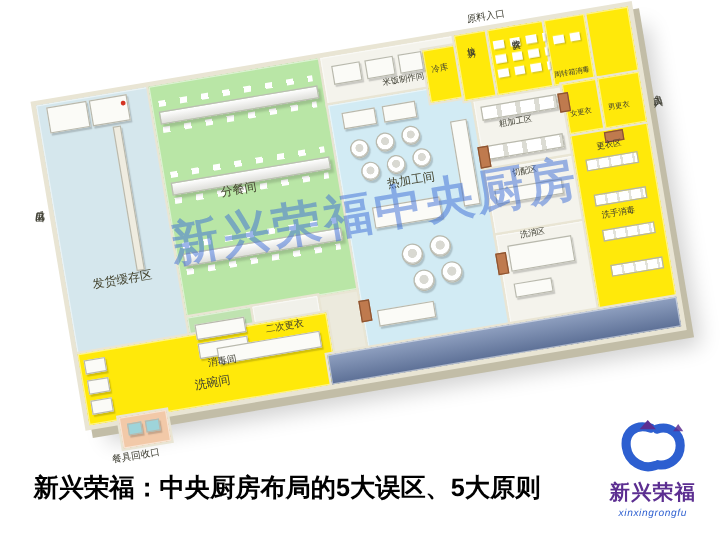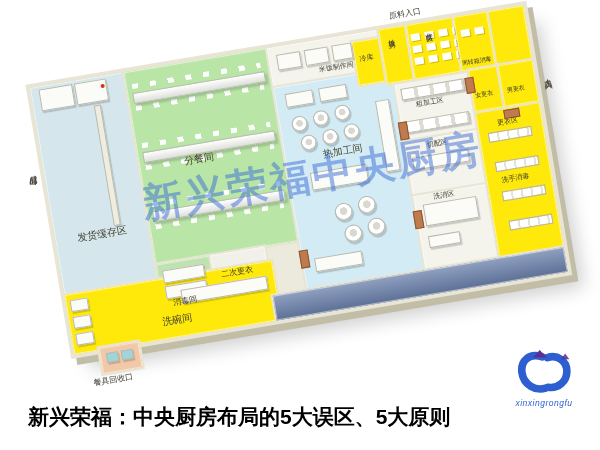--- a/index.html
+++ b/index.html
@@ -28,21 +28,21 @@
         background:repeating-linear-gradient(90deg,#ffffff 0 6px,rgba(255,255,255,0) 6px 18px);}
   .crates{position:absolute;width:44px;height:7px;z-index:10;
         background:repeating-linear-gradient(90deg,#fff 0 9px,rgba(0,0,0,0) 9px 14px);
         filter:drop-shadow(1px 1px 0 rgba(0,0,0,.2));}
   .locker{position:absolute;width:42px;height:8px;z-index:10;border:1px solid #b5b5aa;
         background:repeating-linear-gradient(90deg,#ffffff 0 8px,#e2e2da 8px 10px);}
   .door{position:absolute;background:var(--door);border:1px solid #8d5431;z-index:12;}
   .wm{position:absolute;left:92px;top:106px;font-size:40px;font-weight:bold;letter-spacing:3px;
         color:rgba(58,107,214,.5);z-index:40;white-space:nowrap;}
   .reddot{position:absolute;width:4px;height:4px;background:#d43322;border-radius:50%;z-index:11;}
-  .caption{position:absolute;left:28px;top:403px;font-size:21px;font-weight:bold;
+  .caption{position:absolute;left:28px;top:392px;font-size:21px;font-weight:bold;
         color:var(--title-color);white-space:nowrap;}
   .logo{position:absolute;left:498px;top:350px;width:92px;text-align:center;z-index:50;}
   .logo .cn{font-size:17px;font-weight:bold;color:var(--logo-purple);letter-spacing:1px;}
   .logo .en{font-size:8.5px;color:var(--logo-blue);letter-spacing:.5px;font-style:italic;}
 </style>
 </head>
 <body>
 
 <div class="plan">
   <div class="bldg"></div>
@@ -166,14 +166,15 @@
 
 <div class="logo">
   <span>
     <svg viewBox="0 0 64 52" width="56" height="44">
       <path d="M30 8 C14 3 4 13 6 27 C8 41 22 49 34 45" fill="none" stroke="#2d5fd0" stroke-width="9" stroke-linecap="round"></path>
       <path d="M36 9 C48 5 59 13 59 25 C59 37 49 46 37 44" fill="none" stroke="#2d5fd0" stroke-width="9" stroke-linecap="round"></path>
       <path d="M27 0 l8 9 h-16 z" fill="#5c2e91"></path>
       <path d="M57 4 l5 7 h-10 z" fill="#5c2e91" opacity=".85"></path>
     </svg>
   </span>
+  <div class="cn">新兴荣福</div>
   <div class="en">xinxingrongfu</div>
 </div>
 
 </body></html>

